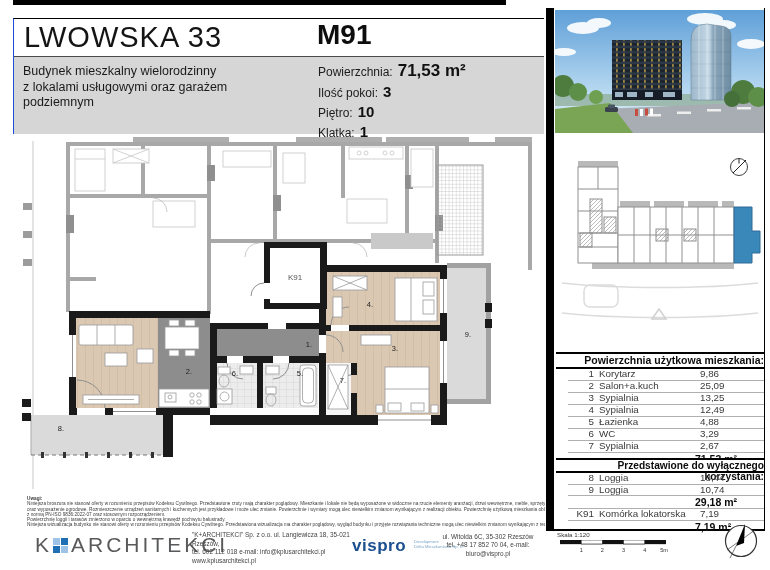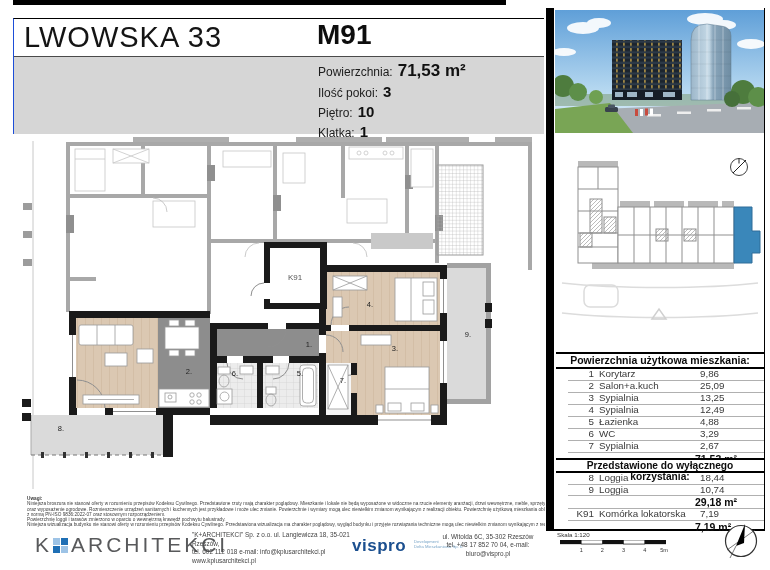--- a/index.html
+++ b/index.html
@@ -21,21 +21,21 @@
   .spec-value{font-weight:bold;font-size:15px;margin-left:5px;}
   .spec-value.big{font-size:17px;}
   
   .divider{left:546px;top:8px;width:8px;height:523px;background:#000;}
   .right-edge{left:764px;top:8px;width:1px;height:523px;background:#000;}
   .bottom-edge{left:546px;top:529px;width:219px;height:2px;background:#000;}
   
   .street{left:556px;top:326px;width:208px;text-align:center;font-size:7.5px;color:#9a9a9a;}
   .tbl{width:208px;box-sizing:border-box;}
   .thead{border-top:2px solid #000;border-bottom:2px solid #000;font-weight:bold;font-size:10.5px;
-         text-align:center;height:17px;line-height:13px;box-sizing:border-box;background:#fff;color:#0c0c0c;}
+         text-align:right;height:17px;line-height:13px;box-sizing:border-box;background:#fff;color:#0c0c0c;}
   .tbody{padding-left:12px;}
   .trow{display:grid;grid-template-columns:26px 96px 1fr;column-gap:5px;height:11px;line-height:10.5px;
         border-bottom:1px solid #b0b0b0;font-size:9.8px;color:#3a3a3a;white-space:nowrap;}
   .compact .trow{height:10.5px;line-height:10px;}
   .c-no{text-align:right;}
   .ttotal{display:grid;grid-template-columns:127px 1fr;padding-left:12px;height:13px;line-height:13px;
           font-weight:bold;font-size:10.5px;color:#0c0c0c;}
   .ttotal span{grid-column:2;}
   .krow{border-top:1px solid #b0b0b0;}
   .scale-label{left:557px;top:531px;font-size:6.2px;color:#333;}
@@ -61,20 +61,23 @@
 <div class="page">
 
   <div class="abs topbar"></div>
 
   <div class="abs header">
     <div class="title-band">
       <div class="project-title">LWOWSKA 33</div>
       <div class="unit-id">M91</div>
     </div>
     <div class="gray-band">
+      <div class="description">Budynek mieszkalny wielorodzinny
+z lokalami usługowymi oraz garażem
+podziemnym</div>
       <div class="specs">
         <div class="spec-row"><span class="spec-label">Powierzchnia:</span><span class="spec-value big">71,53 m²</span></div>
         <div class="spec-row"><span class="spec-label">Ilość pokoi:</span><span class="spec-value">3</span></div>
         <div class="spec-row"><span class="spec-label">Piętro:</span><span class="spec-value">10</span></div>
         <div class="spec-row"><span class="spec-label">Klatka:</span><span class="spec-value">1</span></div>
       </div>
     </div>
   </div>
 
   <svg class="abs" style="left:555px;top:10px;" width="210" height="123" viewBox="0 0 210 123">

